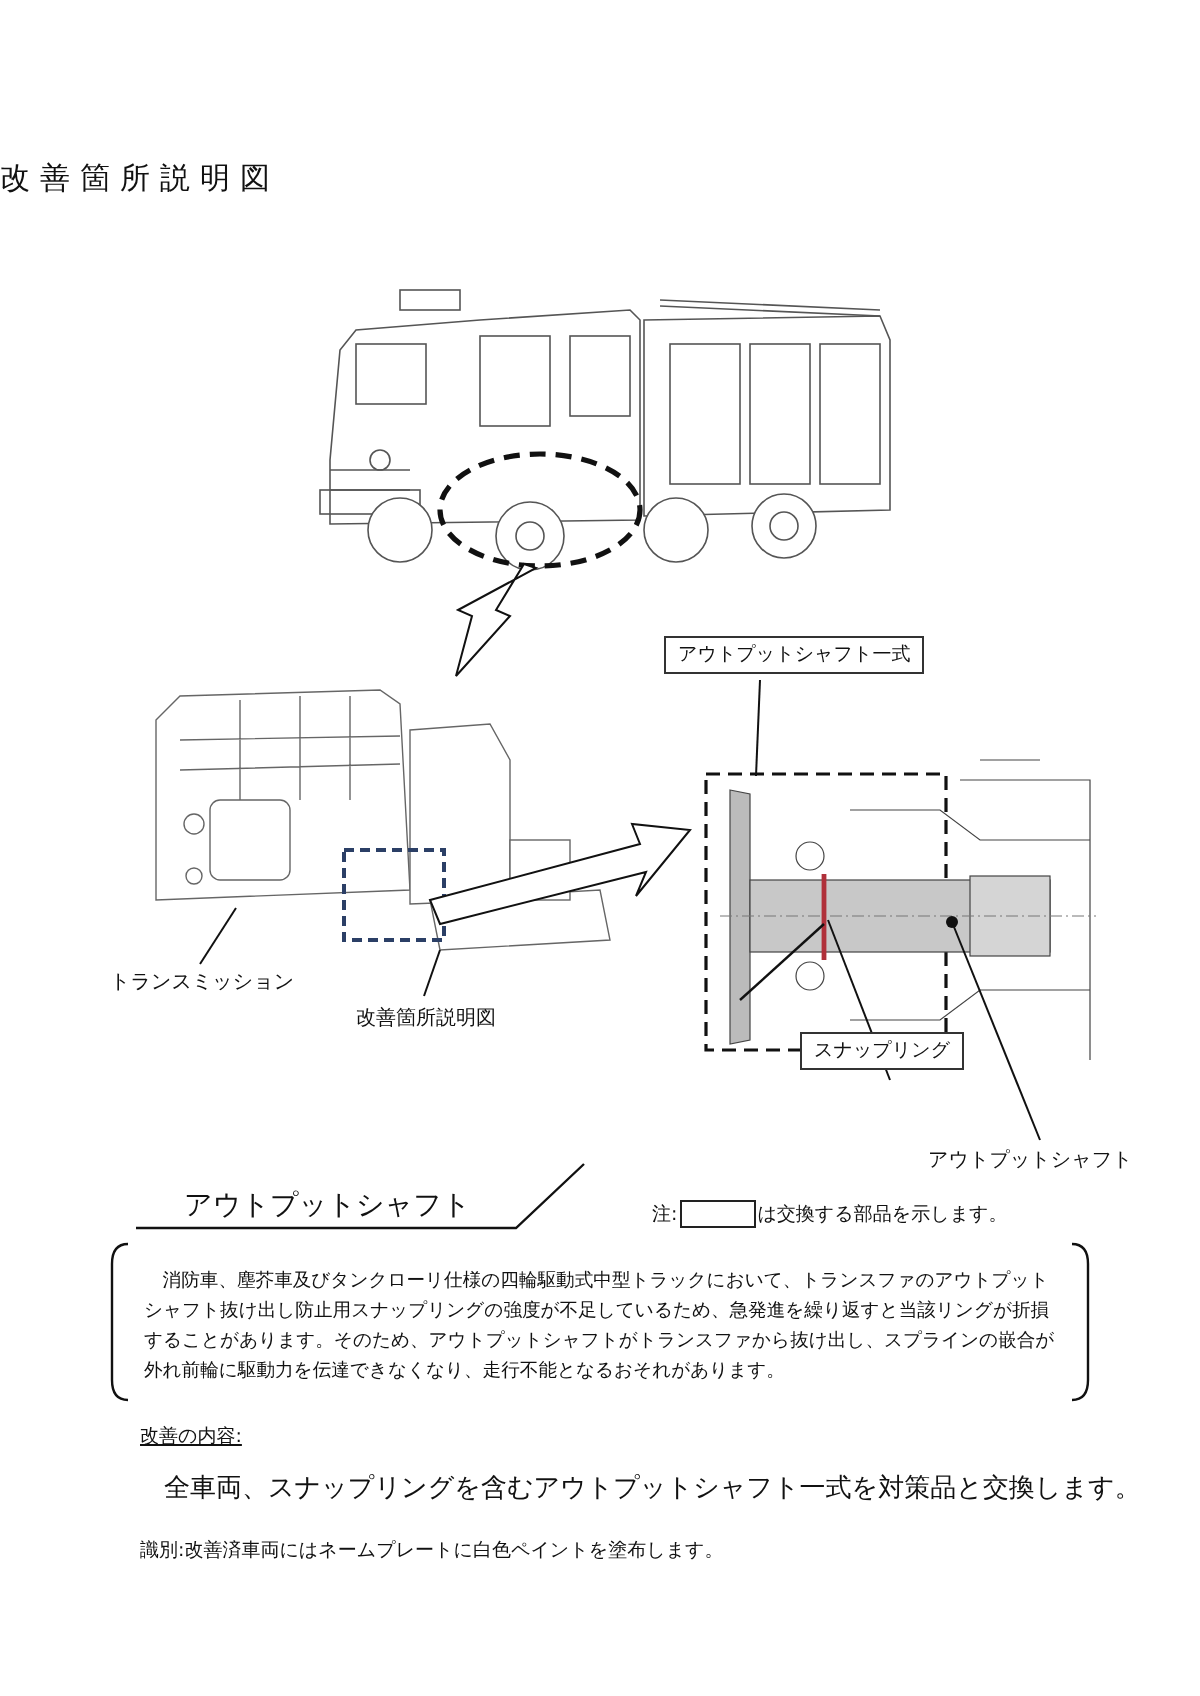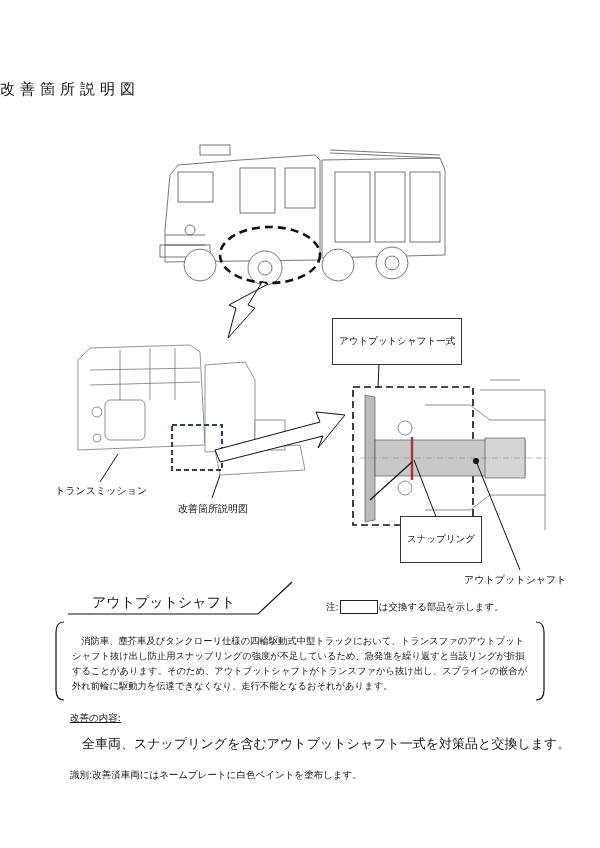--- a/index.html
+++ b/index.html
@@ -2,21 +2,21 @@
 <html><head>
 <meta charset="utf-8">
 <style>
   html, body { margin:0; padding:0; background:#fff; }
   body { width:600px; height:848px; position:relative; overflow:hidden;
          font-family:"DejaVu Sans", "Liberation Sans", sans-serif; color:#111; }
   .abs { position:absolute; }
   #title { left:0; width:591px; top:80px; font-size:15px; letter-spacing:5px; }
   svg.drw { position:absolute; left:0; top:0; }
   .lbl { font-size:10px; white-space:nowrap; }
-  .boxlbl { border:1px solid #333; background:#fff; padding:16px 6px; font-size:9.5px; white-space:nowrap; }
+  .boxlbl { border:1px solid #333; background:#fff; padding:2px 6px; font-size:9.5px; white-space:nowrap; }
   #nc-title { left:92px; top:594px; font-size:14px; }
   #note { left:326px; top:600px; font-size:9.5px; display:flex; align-items:center; white-space:nowrap; }
   #note .sq { display:inline-block; width:36px; height:12px; border:1px solid #222; margin:0 1px; }
   #desc { left:72px; top:633px; width:456px; font-size:9.3px; line-height:15px; text-indent:1em; }
   #imp-h { left:70px; top:712px; font-size:9.5px; text-decoration:underline; }
   #imp-t { left:82px; top:735px; font-size:13px; }
   #ident { left:70px; top:769px; font-size:9.5px; }
 </style>
 </head>
 <body>

